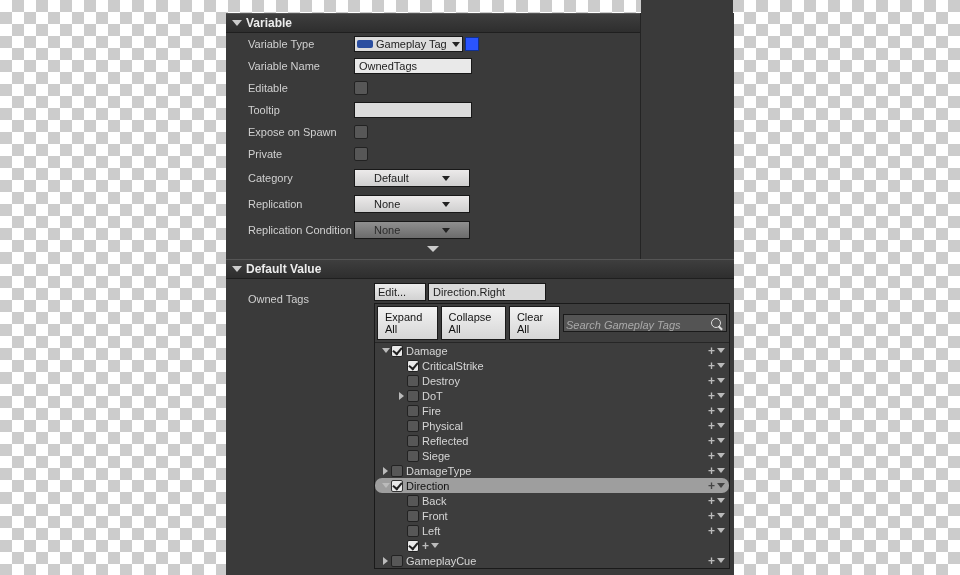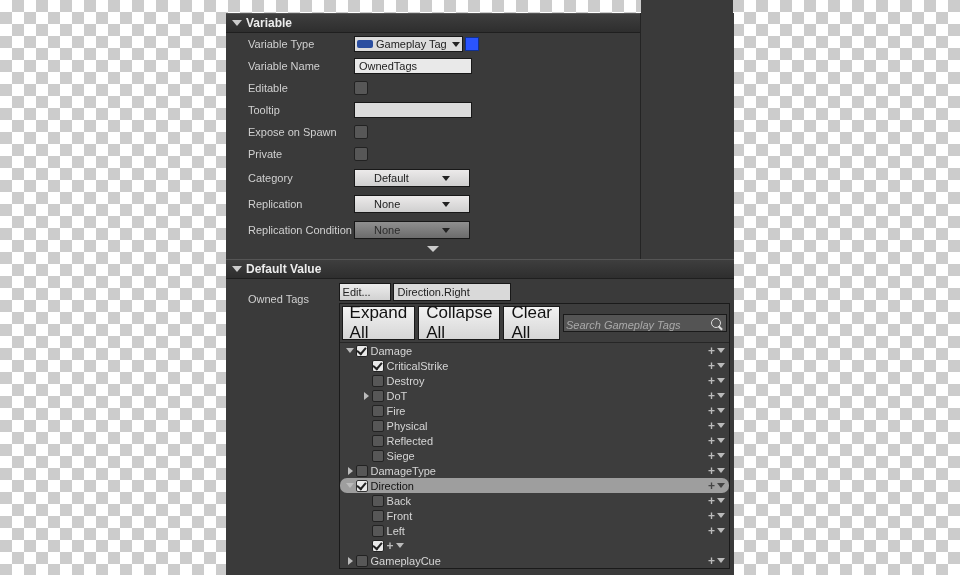--- a/index.html
+++ b/index.html
@@ -102,21 +102,21 @@
   }
   .tagpanel{
     border:1px solid #1a1a1a; background:#3d3d3d; margin-top:0;
   }
   .toolbar{
     display:flex;gap:3px;padding:2px;align-items:center;
     border-bottom:1px solid #262626;
   }
   .btn{
     background:linear-gradient(#f2f2f2,#d6d6d6);border:1px solid #1a1a1a;
-    font-size:17px;padding:1px 7px;color:#111;height:34px;display:flex;align-items:center;
+    font-size:11px;padding:1px 7px;color:#111;height:34px;display:flex;align-items:center;
   }
   .search-wrap{
     flex:1;display:flex;align-items:flex-end;background:#545454;border:1px solid #1a1a1a;
     height:18px;padding:0 2px;gap:2px;
   }
   .search-wrap input{
     flex:1;background:transparent;border:none;outline:none;font-size:11px;color:#ccc;
   }
   .search-wrap input::placeholder{color:#aaa;font-style:italic;}
   .mag{

